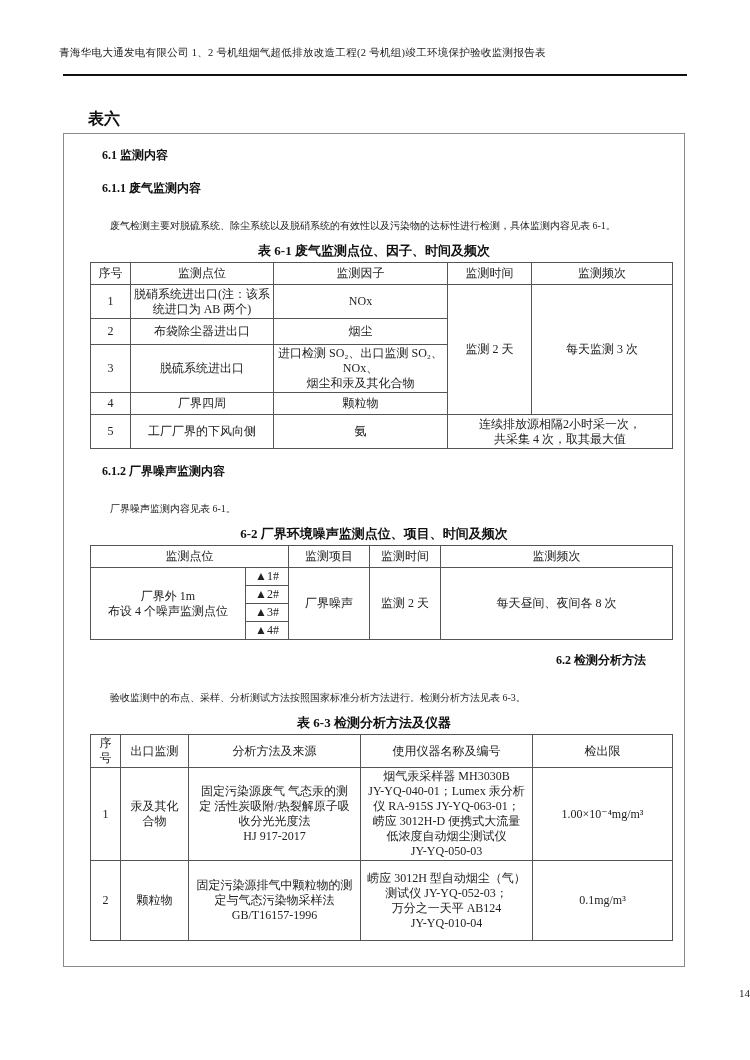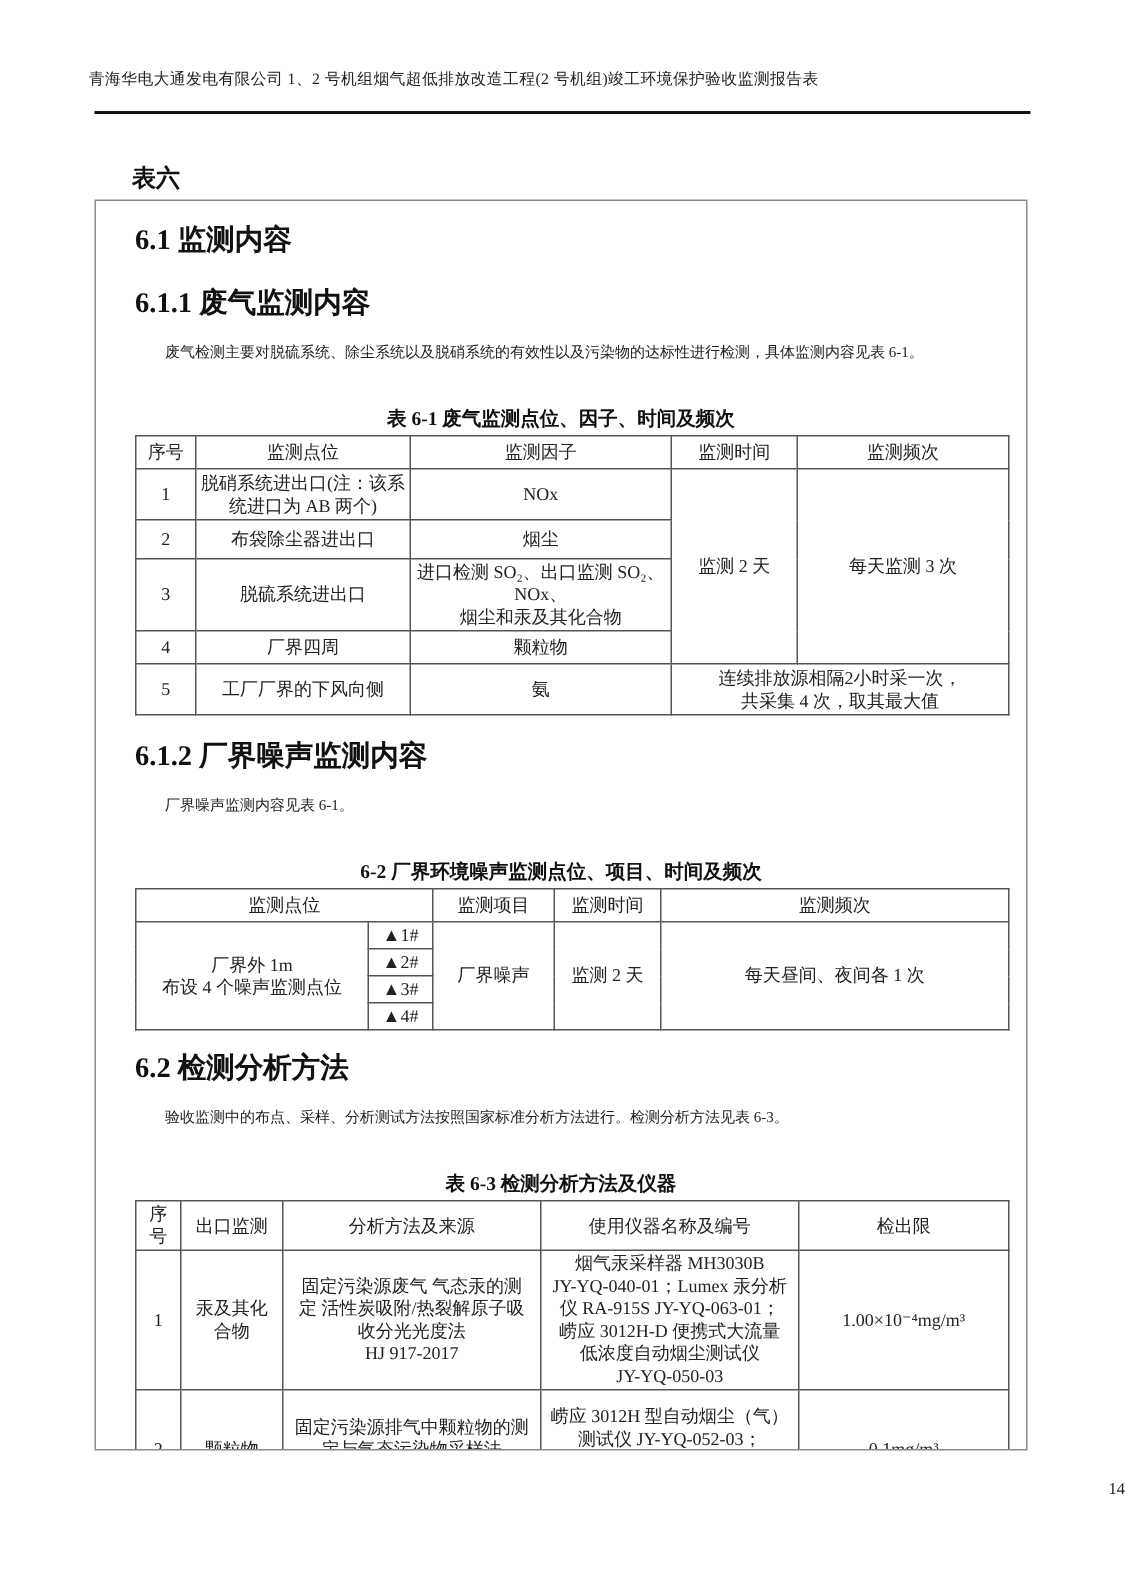--- a/index.html
+++ b/index.html
@@ -18,34 +18,34 @@
   }
   .sheet-title{
     position:absolute;top:109px;left:88px;font-size:16px;font-weight:bold;color:#111;
   }
   .outer-box{
     position:absolute;top:133px;left:63px;width:622px;height:834px;
     border:1px solid #8a8a8a;box-sizing:border-box;
     padding:0 26px;overflow:hidden;
   }
   .sec-heading{
-    font-size:19px;font-weight:bold;color:#111;margin:0;
+    font-size:12px;font-weight:bold;color:#111;margin:12px;
   }
   .h61{margin-top:13px;}
   .h611{margin-top:16px;}
   .h612{margin-top:14px;}
-  .h62{margin-top:12px;}
+  .h62{margin-top:12px;text-align:right;}
   .para{
     font-size:10px;line-height:33px;margin:4px 0 0 0;color:#222;
     text-align:justify;
     font-family:Liberation Serif, serif;
   }
   .indent{text-indent:2em;}
   .tbl-caption{
-    text-align:center;font-size:13px;font-weight:bold;color:#111;margin:18px 0 2px 0;
+    text-align:center;font-size:13px;font-weight:bold;color:#111;margin:0 0 2px 0;
   }
   table{
     border-collapse:collapse;table-layout:fixed;
     margin:0 auto;width:582px;
     font-size:12px;color:#222;padding-left:28px;
   }
   td,th{
     border:1px solid #555;
     text-align:center;vertical-align:middle;
     padding:1px 3px;font-weight:normal;
@@ -143,21 +143,21 @@
       <th>监测项目</th>
       <th>监测时间</th>
       <th>监测频次</th>
     </tr>
     <tr class="rm">
       <td rowspan="4">厂界外 1m
 布设 4 个噪声监测点位</td>
       <td>▲1#</td>
       <td rowspan="4">厂界噪声</td>
       <td rowspan="4">监测 2 天</td>
-      <td rowspan="4">每天昼间、夜间各 1 次</td>
+      <td rowspan="4">每天昼间、夜间各 8 次</td>
     </tr>
     <tr class="rm">
       <td>▲2#</td>
     </tr>
     <tr class="rm">
       <td>▲3#</td>
     </tr>
     <tr class="rm">
       <td>▲4#</td>
     </tr>

